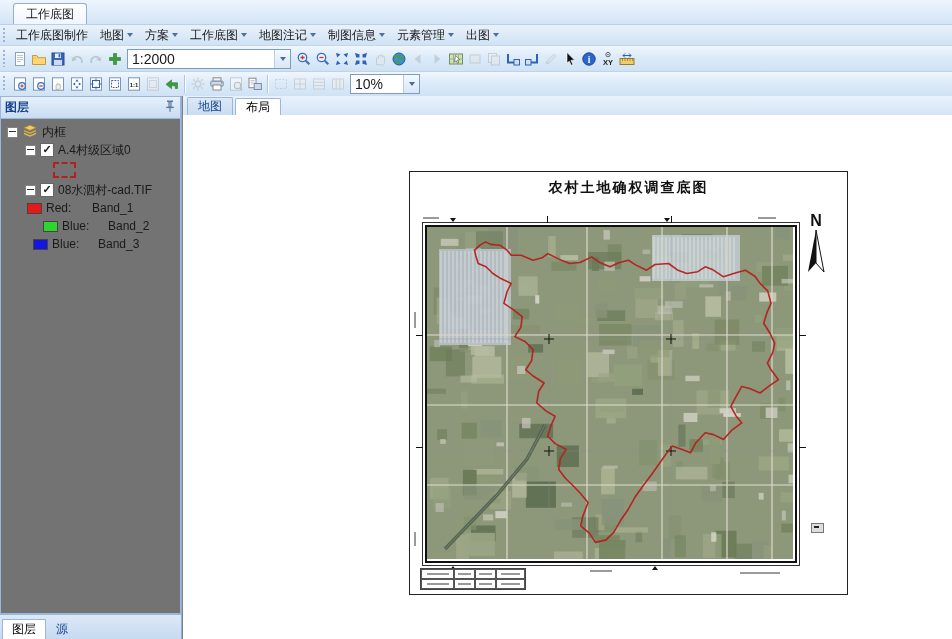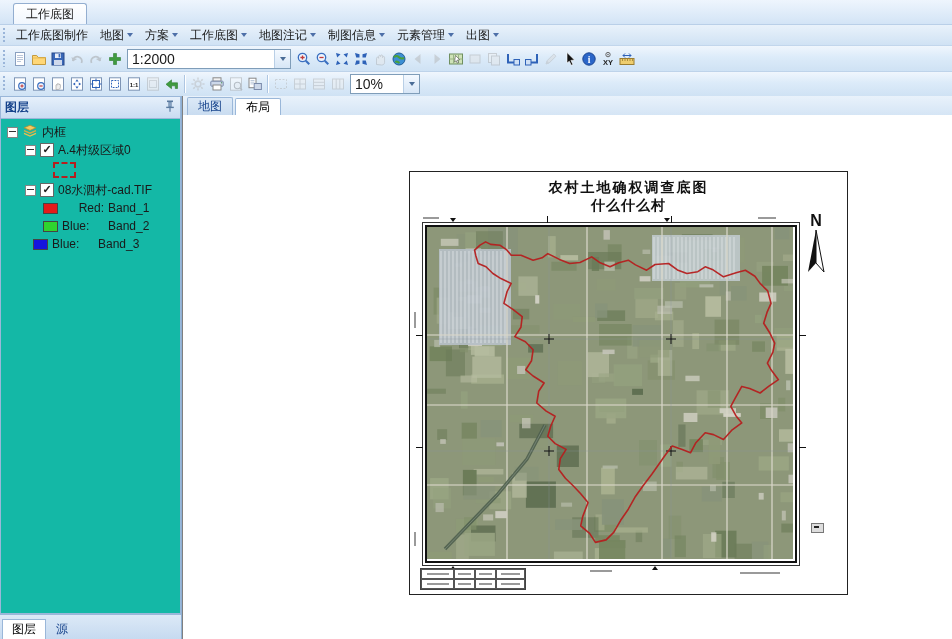--- a/index.html
+++ b/index.html
@@ -34,21 +34,21 @@
   .combo .cval{flex:1;padding:0 4px;font-size:14px;overflow:hidden;white-space:nowrap;}
   .combo .cbtn{width:15px;height:100%;display:flex;align-items:center;justify-content:center;
     background:linear-gradient(#f4f9ff,#d7e6f6);border-left:1px solid #b9cfe6;}
   .combo .cbtn .caret{border-top-color:#4a6c96;}
   
   #leftpanel{position:absolute;left:0;top:96px;width:181px;bottom:0;background:#fff;
     border-right:1px solid #8fb0d4;display:flex;flex-direction:column;}
   #panel-header{height:21px;background:linear-gradient(#e6f0fb,#c9dcf2);
     border:1px solid #9ab7d9;display:flex;align-items:center;padding:0 4px;}
   #panel-header .ptitle{flex:1;color:#15428b;font-weight:bold;font-size:12px;}
-  #tree{flex:1;border:1px solid #9ab7d9;border-top:none;overflow:hidden;background:#14b8a6;padding-top:4px;}
+  #tree{flex:1;border:1px solid #9ab7d9;border-top:none;overflow:hidden;background:#737373;padding-top:4px;}
   .trow{display:flex;align-items:center;height:18px;gap:4px;white-space:nowrap;}
   .expander{width:9px;height:9px;border:1px solid #848484;background:#fff;position:relative;flex:none;}
   .expander::after{content:"";position:absolute;left:1px;right:1px;top:3.5px;height:1px;background:#333;}
   .chk{width:12px;height:12px;border:1px solid #666;background:#fff;flex:none;
     font-size:11px;line-height:11px;text-align:center;font-weight:bold;color:#222;}
   .swatch{width:13px;height:9px;border:1px solid #444;flex:none;}
   .sym-dash{width:19px;height:12px;border:2.5px dashed #bf1414;flex:none;}
   .bandlbl{display:inline-block;width:42px;}
   #panel-tabs{height:24px;background:linear-gradient(#dcE9f7,#c6daf0);border-top:1px solid #9ab7d9;
     display:flex;align-items:flex-end;padding:0 2px;gap:1px;}
@@ -453,21 +453,21 @@
       <span class="sym-dash" style="border-color: rgb(181, 31, 31);"></span>
     </div>
 
     <div class="trow" style="padding-left:24px;">
       <span class="expander"></span>
       <span class="chk">✓</span>
       <span>08水泗村-cad.TIF</span>
     </div>
 
 
-    <div class="trow" style="padding-left:42px;text-align:right;">
+    <div class="trow" style="padding-left:26px;">
       <span class="swatch" style="background: rgb(227, 26, 26);"></span>
       <span class="bandlbl">Red:</span>
       <span>Band_1</span>
     </div>
     <div class="trow" style="padding-left:42px;">
       <span class="swatch" style="background: rgb(47, 212, 47);"></span>
       <span class="bandlbl">Blue:</span>
       <span>Band_2</span>
     </div>
     <div class="trow" style="padding-left:32px;">
@@ -485,21 +485,20 @@
 
 <div id="main">
   <div id="viewtabs">
     <div class="vtab">地图</div>
     <div class="vtab active">布局</div>
   </div>
 
   <div id="canvas">
     <div id="page">
       <div id="page-title">农村土地确权调查底图</div>
-      <div id="page-subtitle">什么什么村</div>
 
       <div class="micro" style="left:13px;top:45px;width:16px;"></div>
       <div class="micro" style="left:348px;top:45px;width:18px;"></div>
       <div class="micro v" style="left:4px;top:140px;height:16px;"></div>
       <div class="micro v" style="left:4px;top:360px;height:14px;"></div>
       <div class="micro" style="left:180px;top:398px;width:22px;"></div>
       <div class="micro" style="left:330px;top:400px;width:40px;"></div>
 
       <div id="mapbox">
         <div id="mapbox-inner">

